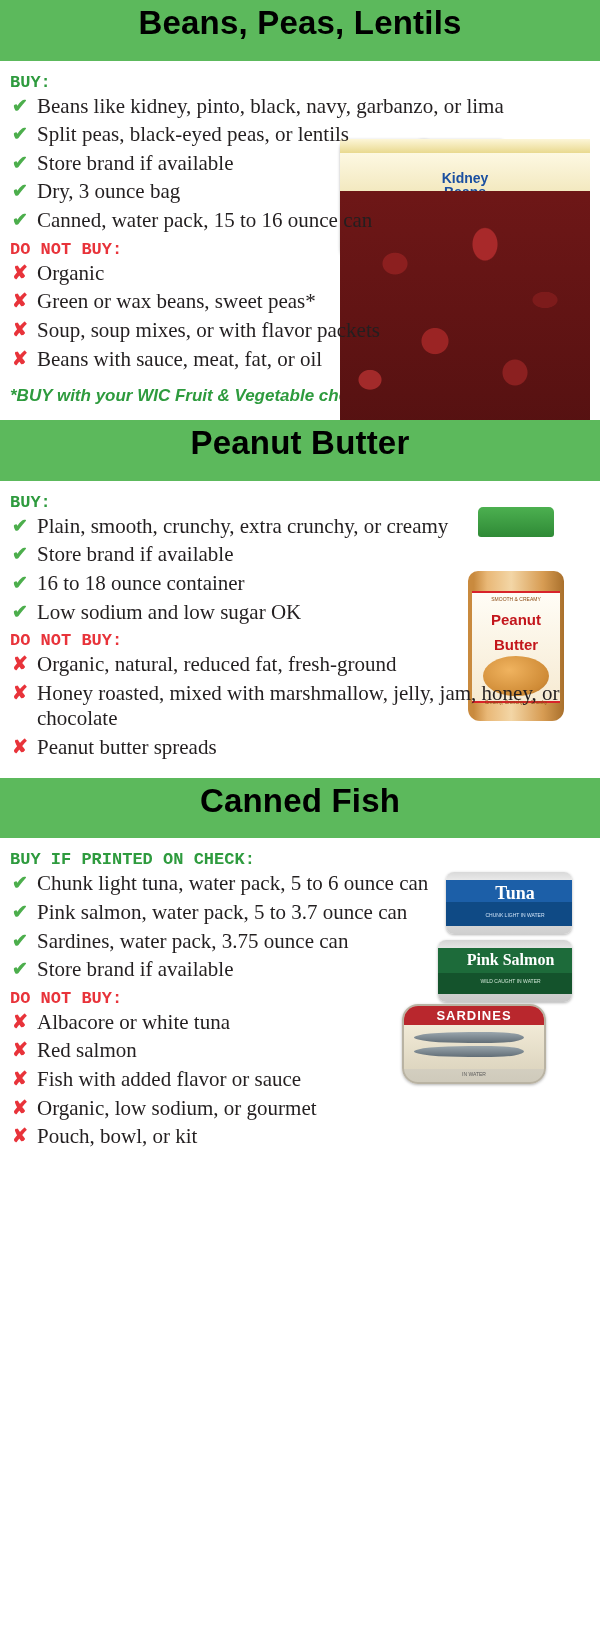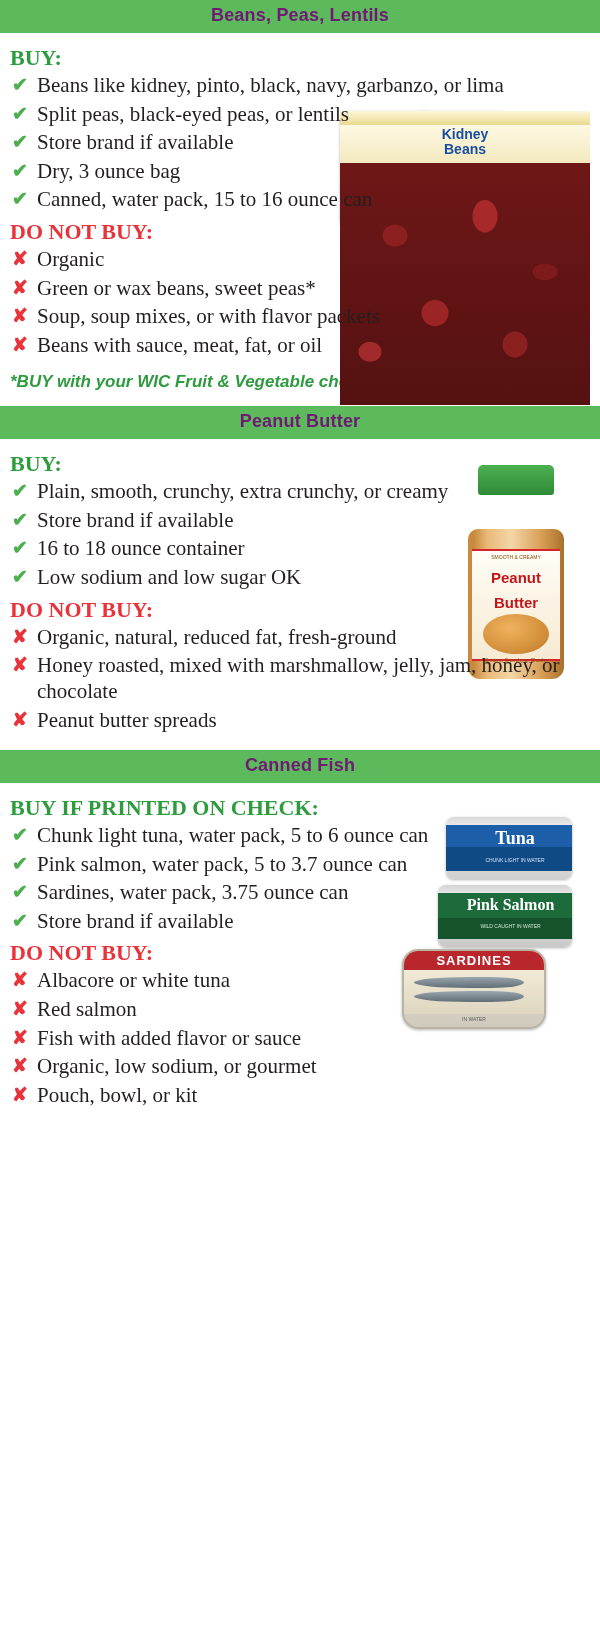--- a/index.html
+++ b/index.html
@@ -20,38 +20,38 @@
     height: 1639px;
   }
 
   
   .section {
     position: relative;
     width: 600px;
   }
   .section-header {
     background: #5cb95c;
-    color: #701a75;
-    font-family: "Liberation Sans", sans-serif;
-    font-weight: bold;
-    font-size: 18px;
-    text-align: center;
-    padding: 6px 0 8px 0;
+    color: #000000;
+    font-family: "Liberation Sans", sans-serif;
+    font-weight: bold;
+    font-size: 33px;
+    text-align: center;
+    padding: 6px 0 20px 0;
     letter-spacing: 0.2px;
     line-height: 1.05;
   }
   .section-body {
     position: relative;
     padding: 6px 10px 0 10px;
   }
 
   .label {
-    font-family: Liberation Serif, serif;
-    font-weight: bold;
-    font-size: 22px;
+    font-family: Liberation Mono, monospace;
+    font-weight: bold;
+    font-size: 17px;
     margin: 6px 0 2px 0;
   }
   .label.buy { color: #2e9b3e; }
   .label.donot { color: #e8333a; }
 
   ul.items {
     list-style: none;
     margin: 0;
     padding: 0;
   }
@@ -174,21 +174,21 @@
   }
   .can-kidney .band-label {
     position: absolute; left: 0; right: 0; top: 14px; height: 38px;
     background: linear-gradient(180deg,#fdf8e2,#f3e9c0);
     color: #1a4fa0;
     font-family: "Liberation Sans", sans-serif;
     font-weight: bold;
     font-size: 14px;
     text-align: center;
     line-height: 1.05;
-    padding-top: 2px;
+    padding-top: 18px;
     box-sizing: border-box;
   }
   .can-kidney .beans-pic {
     position: absolute; left: 0; right: 0; top: 52px; bottom: 6px;
     background:
       radial-gradient(ellipse at 22% 30%, #8c1f1f 0 12px, transparent 13px),
       radial-gradient(ellipse at 58% 22%, #a8292a 0 12px, transparent 13px),
       radial-gradient(ellipse at 82% 45%, #7d1b1b 0 12px, transparent 13px),
       radial-gradient(ellipse at 38% 62%, #9b2424 0 13px, transparent 14px),
       radial-gradient(ellipse at 70% 75%, #8b2020 0 12px, transparent 13px),

